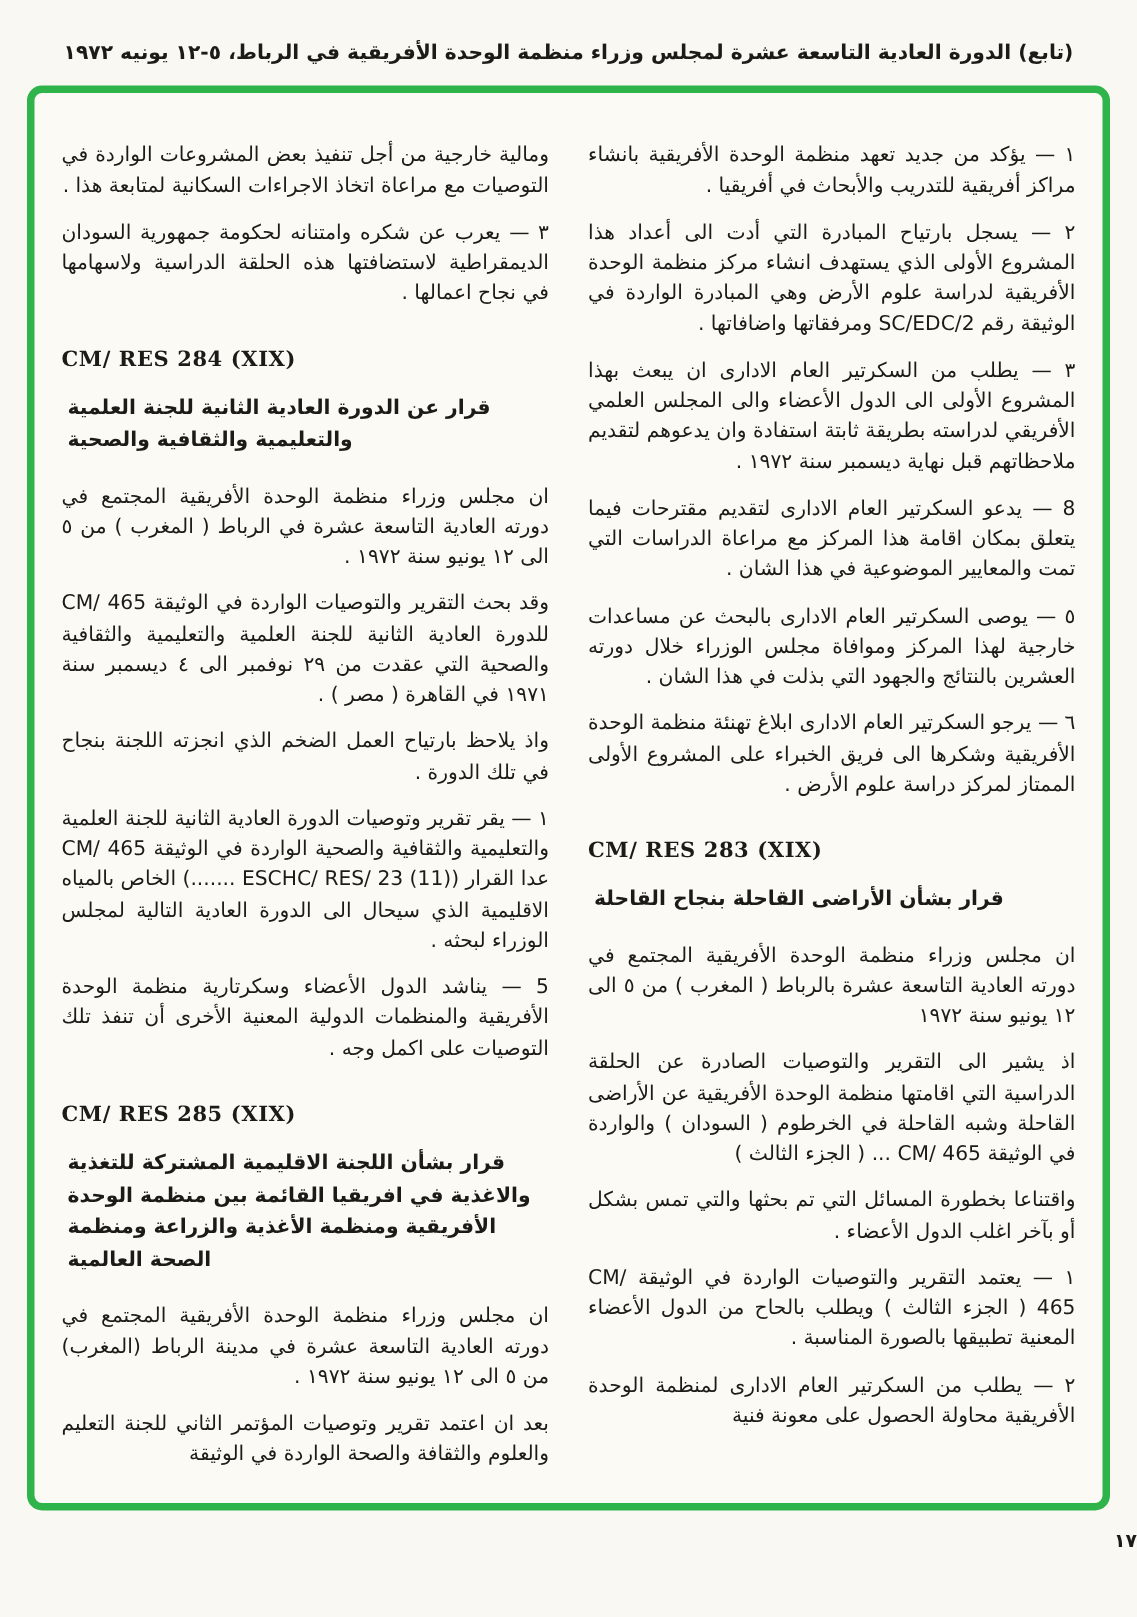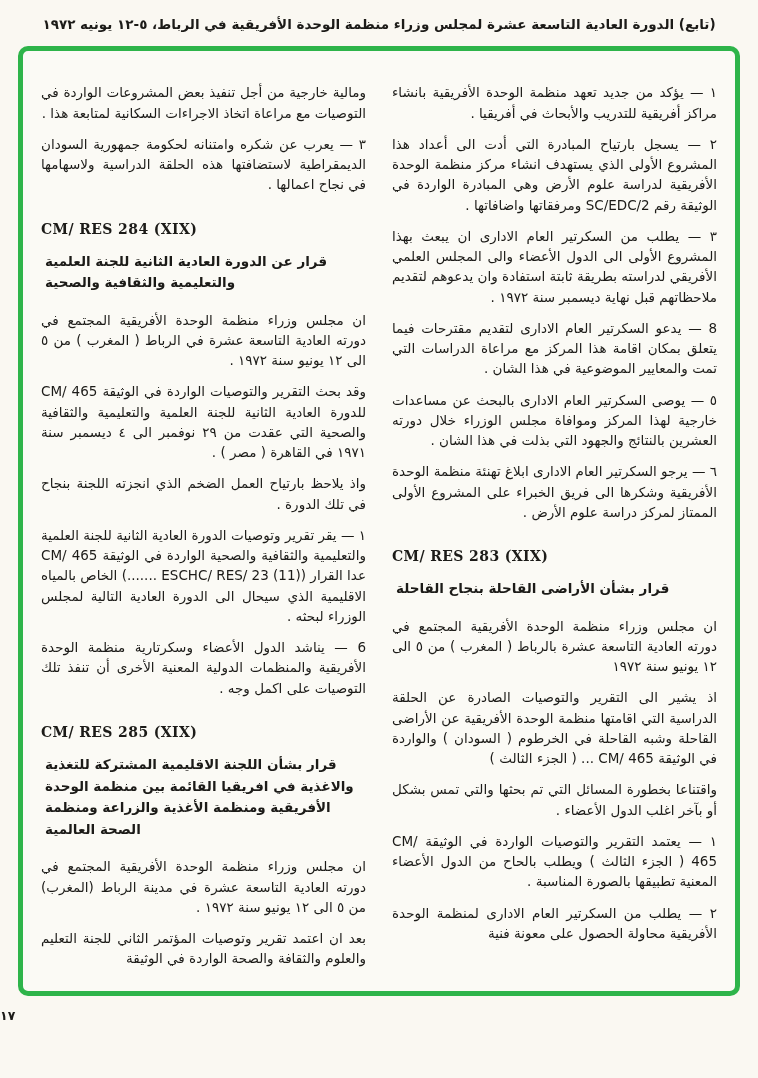--- a/index.html
+++ b/index.html
@@ -9,21 +9,21 @@
   }
   *{box-sizing:border-box;}
   html,body{margin:0;padding:0;}
   body{
     width:758px;height:1078px;
     background:var(--paper);
     color:var(--ink);
     font-family:"DejaVu Sans", sans-serif;
     overflow:hidden;
   }
-  .doc-header{ text-align:center; padding-top:14px; }
+  .doc-header{ text-align:center; padding-top:14px;margin-top:11px; }
   .doc-title{
     font-size:13.5px; font-weight:700; direction:rtl;
     padding:0 30px; line-height:1.5;
   }
   .doc-source{
     font-size:9.5px; font-weight:700; direction:rtl;
     margin-top:5px; color:#23221e; padding:0 14px;
   }
   .frame{
     margin:12px 18px 0 18px;
@@ -51,21 +51,21 @@
     font-family:"DejaVu Serif", serif;
     font-weight:700; font-size:14px;
     letter-spacing:.4px;
     margin-top:26px; margin-bottom:14px;
   }
   .title{
     font-weight:700; font-size:13.5px; line-height:1.6;
     text-align:left; direction:rtl;
     margin:2px 4px 16px 4px;
   }
-  .doc-footer{ text-align:left; margin-top:12px; }
+  .doc-footer{ text-align:right; margin-top:12px; }
   .page-number{ font-size:12.5px; font-weight:700; }
 </style>
 </head>
 <body>
 
 <div class="page">
 
   <header class="doc-header">
     <div class="doc-title" dir="rtl">(تابع) الدورة العادية التاسعة عشرة لمجلس وزراء منظمة الوحدة الأفريقية في الرباط، ٥-١٢ يونيه ١٩٧٢</div>
   </header>
@@ -89,21 +89,21 @@
         </div>
       <div class="col" id="col-left">
           <div class="block body">ومالية خارجية من أجل تنفيذ بعض المشروعات الواردة في التوصيات مع مراعاة اتخاذ الاجراءات السكانية لمتابعة هذا .</div>
           <div class="block body">٣ — يعرب عن شكره وامتنانه لحكومة جمهورية السودان الديمقراطية لاستضافتها هذه الحلقة الدراسية ولاسهامها في نجاح اعمالها .</div>
           <div class="block code" dir="ltr">CM/ RES 284 (XIX)</div>
           <div class="block title">قرار عن الدورة العادية الثانية للجنة العلمية والتعليمية والثقافية والصحية</div>
           <div class="block body">ان مجلس وزراء منظمة الوحدة الأفريقية المجتمع في دورته العادية التاسعة عشرة في الرباط ( المغرب ) من ٥ الى ١٢ يونيو سنة ١٩٧٢ .</div>
           <div class="block body">وقد بحث التقرير والتوصيات الواردة في الوثيقة CM/ 465 للدورة العادية الثانية للجنة العلمية والتعليمية والثقافية والصحية التي عقدت من ٢٩ نوفمبر الى ٤ ديسمبر سنة ١٩٧١ في القاهرة ( مصر ) .</div>
           <div class="block body">واذ يلاحظ بارتياح العمل الضخم الذي انجزته اللجنة بنجاح في تلك الدورة .</div>
           <div class="block body">١ — يقر تقرير وتوصيات الدورة العادية الثانية للجنة العلمية والتعليمية والثقافية والصحية الواردة في الوثيقة CM/ 465 عدا القرار (ESCHC/ RES/ 23 (11) .......) الخاص بالمياه الاقليمية الذي سيحال الى الدورة العادية التالية لمجلس الوزراء لبحثه .</div>
-          <div class="block body">6 — يناشد الدول الأعضاء وسكرتارية منظمة الوحدة الأفريقية والمنظمات الدولية المعنية الأخرى أن تنفذ تلك التوصيات على اكمل وجه .</div>
+          <div class="block body">5 — يناشد الدول الأعضاء وسكرتارية منظمة الوحدة الأفريقية والمنظمات الدولية المعنية الأخرى أن تنفذ تلك التوصيات على اكمل وجه .</div>
           <div class="block code" dir="ltr">CM/ RES 285 (XIX)</div>
           <div class="block title">قرار بشأن اللجنة الاقليمية المشتركة للتغذية والاغذية في افريقيا القائمة بين منظمة الوحدة الأفريقية ومنظمة الأغذية والزراعة ومنظمة الصحة العالمية</div>
           <div class="block body">ان مجلس وزراء منظمة الوحدة الأفريقية المجتمع في دورته العادية التاسعة عشرة في مدينة الرباط (المغرب) من ٥ الى ١٢ يونيو سنة ١٩٧٢ .</div>
           <div class="block body">بعد ان اعتمد تقرير وتوصيات المؤتمر الثاني للجنة التعليم والعلوم والثقافة والصحة الواردة في الوثيقة</div>
         </div>
     </div>
   </main>
 
   <footer class="doc-footer">
     <div class="page-number">١٧</div>

